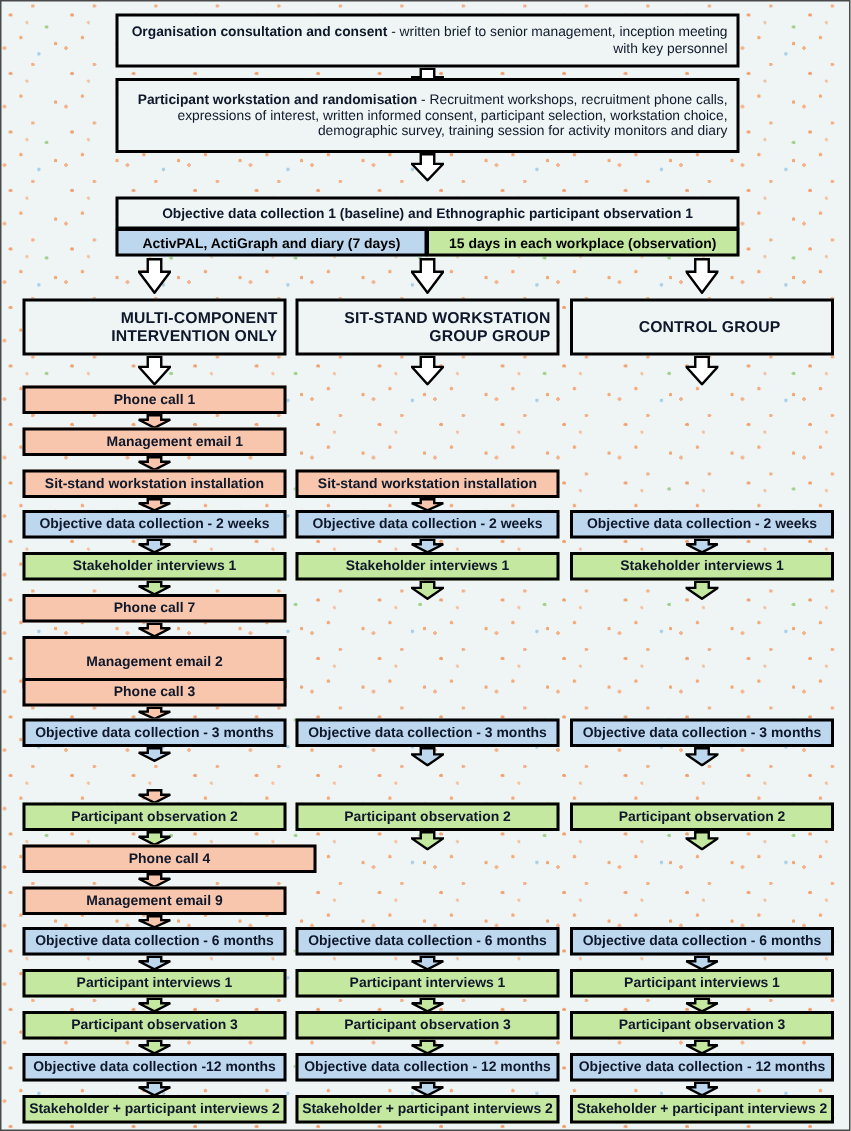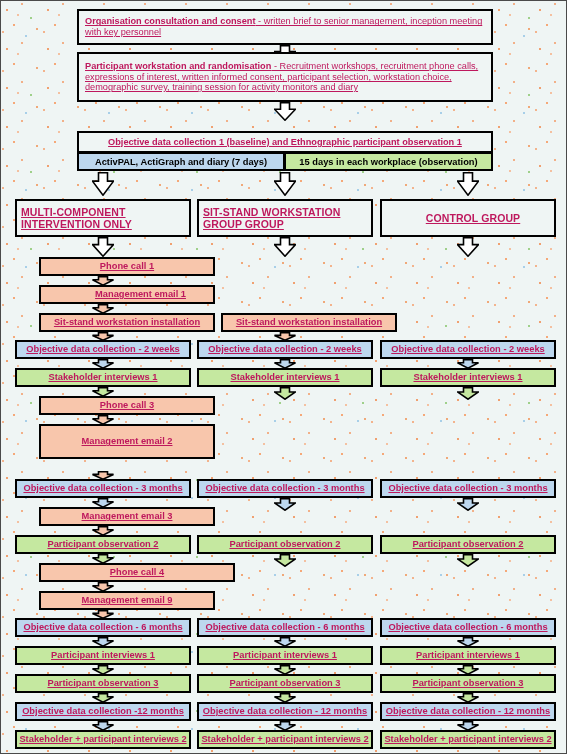--- a/index.html
+++ b/index.html
@@ -35,28 +35,27 @@
   }
 
   
   .box {
     position: absolute;
     box-sizing: border-box;
     border: 2px solid #000;
     display: flex;
     align-items: center;
     justify-content: center;
-    text-align: left;
-    color: #be185d;
+    text-align: right;
+    color: #0f172a;
     line-height: 1.15;
     z-index: 3;
-    text-decoration: underline;
   }
   .box.plain   { background: #eff5f4; }
-  .box.salmon  { background: #f8c6ac; margin-left: 24px; }
+  .box.salmon  { background: #f8c6ac; }
   .box.blue    { background: #bdd7ee; }
   .box.green   { background: #c5e8a0; }
 
   .hdr-text {
     font-size: 9.2px;
     font-weight: bold;
     padding: 2px 6px;
   }
   .hdr-text .norm { font-weight: bold; }
   .hdr-text .lite { font-weight: normal; }
@@ -219,34 +218,37 @@
     </div>
     <div class="box green" style="left: 379px; top: 367px; width: 176px; height: 19px;">
       <div class="row-text">Stakeholder interviews 1</div>
     </div>
     <div class="arrow" style="left: 456px; top: 358px;">
       <svg width="22" height="10" viewBox="0 0 22 10">
         <polygon points="6.5,0.8 15.5,0.8 15.5,3.8 21.5,3.8 11,9.2 0.5,3.8 6.5,3.8" fill="#bdd7ee" stroke="#000" stroke-width="1.6" stroke-linejoin="miter"></polygon>
       </svg>
     </div>
     <div class="box salmon" style="left: 14px; top: 395px; width: 176px; height: 19px;">
-      <div class="row-text">Phone call 3</div>
+      <div class="row-text">Phone call 7</div>
     </div>
     <div class="arrow" style="left: 91px; top: 386px;">
       <svg width="22" height="10" viewBox="0 0 22 10">
         <polygon points="6.5,0.8 15.5,0.8 15.5,3.8 21.5,3.8 11,9.2 0.5,3.8 6.5,3.8" fill="#c5e8a0" stroke="#000" stroke-width="1.6" stroke-linejoin="miter"></polygon>
       </svg>
     </div>
     <div class="box salmon" style="left: 14px; top: 423px; width: 176px; height: 35px;">
       <div class="row-text">Management email 2</div>
     </div>
     <div class="arrow" style="left: 91px; top: 414px;">
       <svg width="22" height="10" viewBox="0 0 22 10">
         <polygon points="6.5,0.8 15.5,0.8 15.5,3.8 21.5,3.8 11,9.2 0.5,3.8 6.5,3.8" fill="#f8c6ac" stroke="#000" stroke-width="1.6" stroke-linejoin="miter"></polygon>
       </svg>
+    </div>
+    <div class="box salmon" style="left: 14px; top: 451px; width: 176px; height: 19px;">
+      <div class="row-text">Phone call 3</div>
     </div>
     <div class="arrow" style="left: 91px; top: 442px;">
       <svg width="22" height="10" viewBox="0 0 22 10">
         <polygon points="6.5,0.8 15.5,0.8 15.5,3.8 21.5,3.8 11,9.2 0.5,3.8 6.5,3.8" fill="#f8c6ac" stroke="#000" stroke-width="1.6" stroke-linejoin="miter"></polygon>
       </svg>
     </div>
     <div class="box blue" style="left: 14px; top: 478px; width: 176px; height: 19px;">
       <div class="row-text">Objective data collection - 3 months</div>
     </div>
     <div class="arrow" style="left: 91px; top: 470px;">
@@ -263,23 +265,20 @@
       </svg>
     </div>
     <div class="box blue" style="left: 379px; top: 478px; width: 176px; height: 19px;">
       <div class="row-text">Objective data collection - 3 months</div>
     </div>
     <div class="arrow" style="left: 456px; top: 386px;">
       <svg width="22" height="13" viewBox="0 0 22 13">
         <polygon points="6.5,0.8 15.5,0.8 15.5,4.9399999999999995 21.5,4.9399999999999995 11,12.2 0.5,4.9399999999999995 6.5,4.9399999999999995" fill="#c5e8a0" stroke="#000" stroke-width="1.6" stroke-linejoin="miter"></polygon>
       </svg>
     </div>
-    <div class="box salmon" style="left: 14px; top: 506px; width: 176px; height: 19px;">
-      <div class="row-text">Management email 3</div>
-    </div>
     <div class="arrow" style="left: 91px; top: 497px;">
       <svg width="22" height="10" viewBox="0 0 22 10">
         <polygon points="6.5,0.8 15.5,0.8 15.5,3.8 21.5,3.8 11,9.2 0.5,3.8 6.5,3.8" fill="#bdd7ee" stroke="#000" stroke-width="1.6" stroke-linejoin="miter"></polygon>
       </svg>
     </div>
     <div class="box green" style="left: 14px; top: 534px; width: 176px; height: 19px;">
       <div class="row-text">Participant observation 2</div>
     </div>
     <div class="arrow" style="left: 91px; top: 525px;">
       <svg width="22" height="10" viewBox="0 0 22 10">

